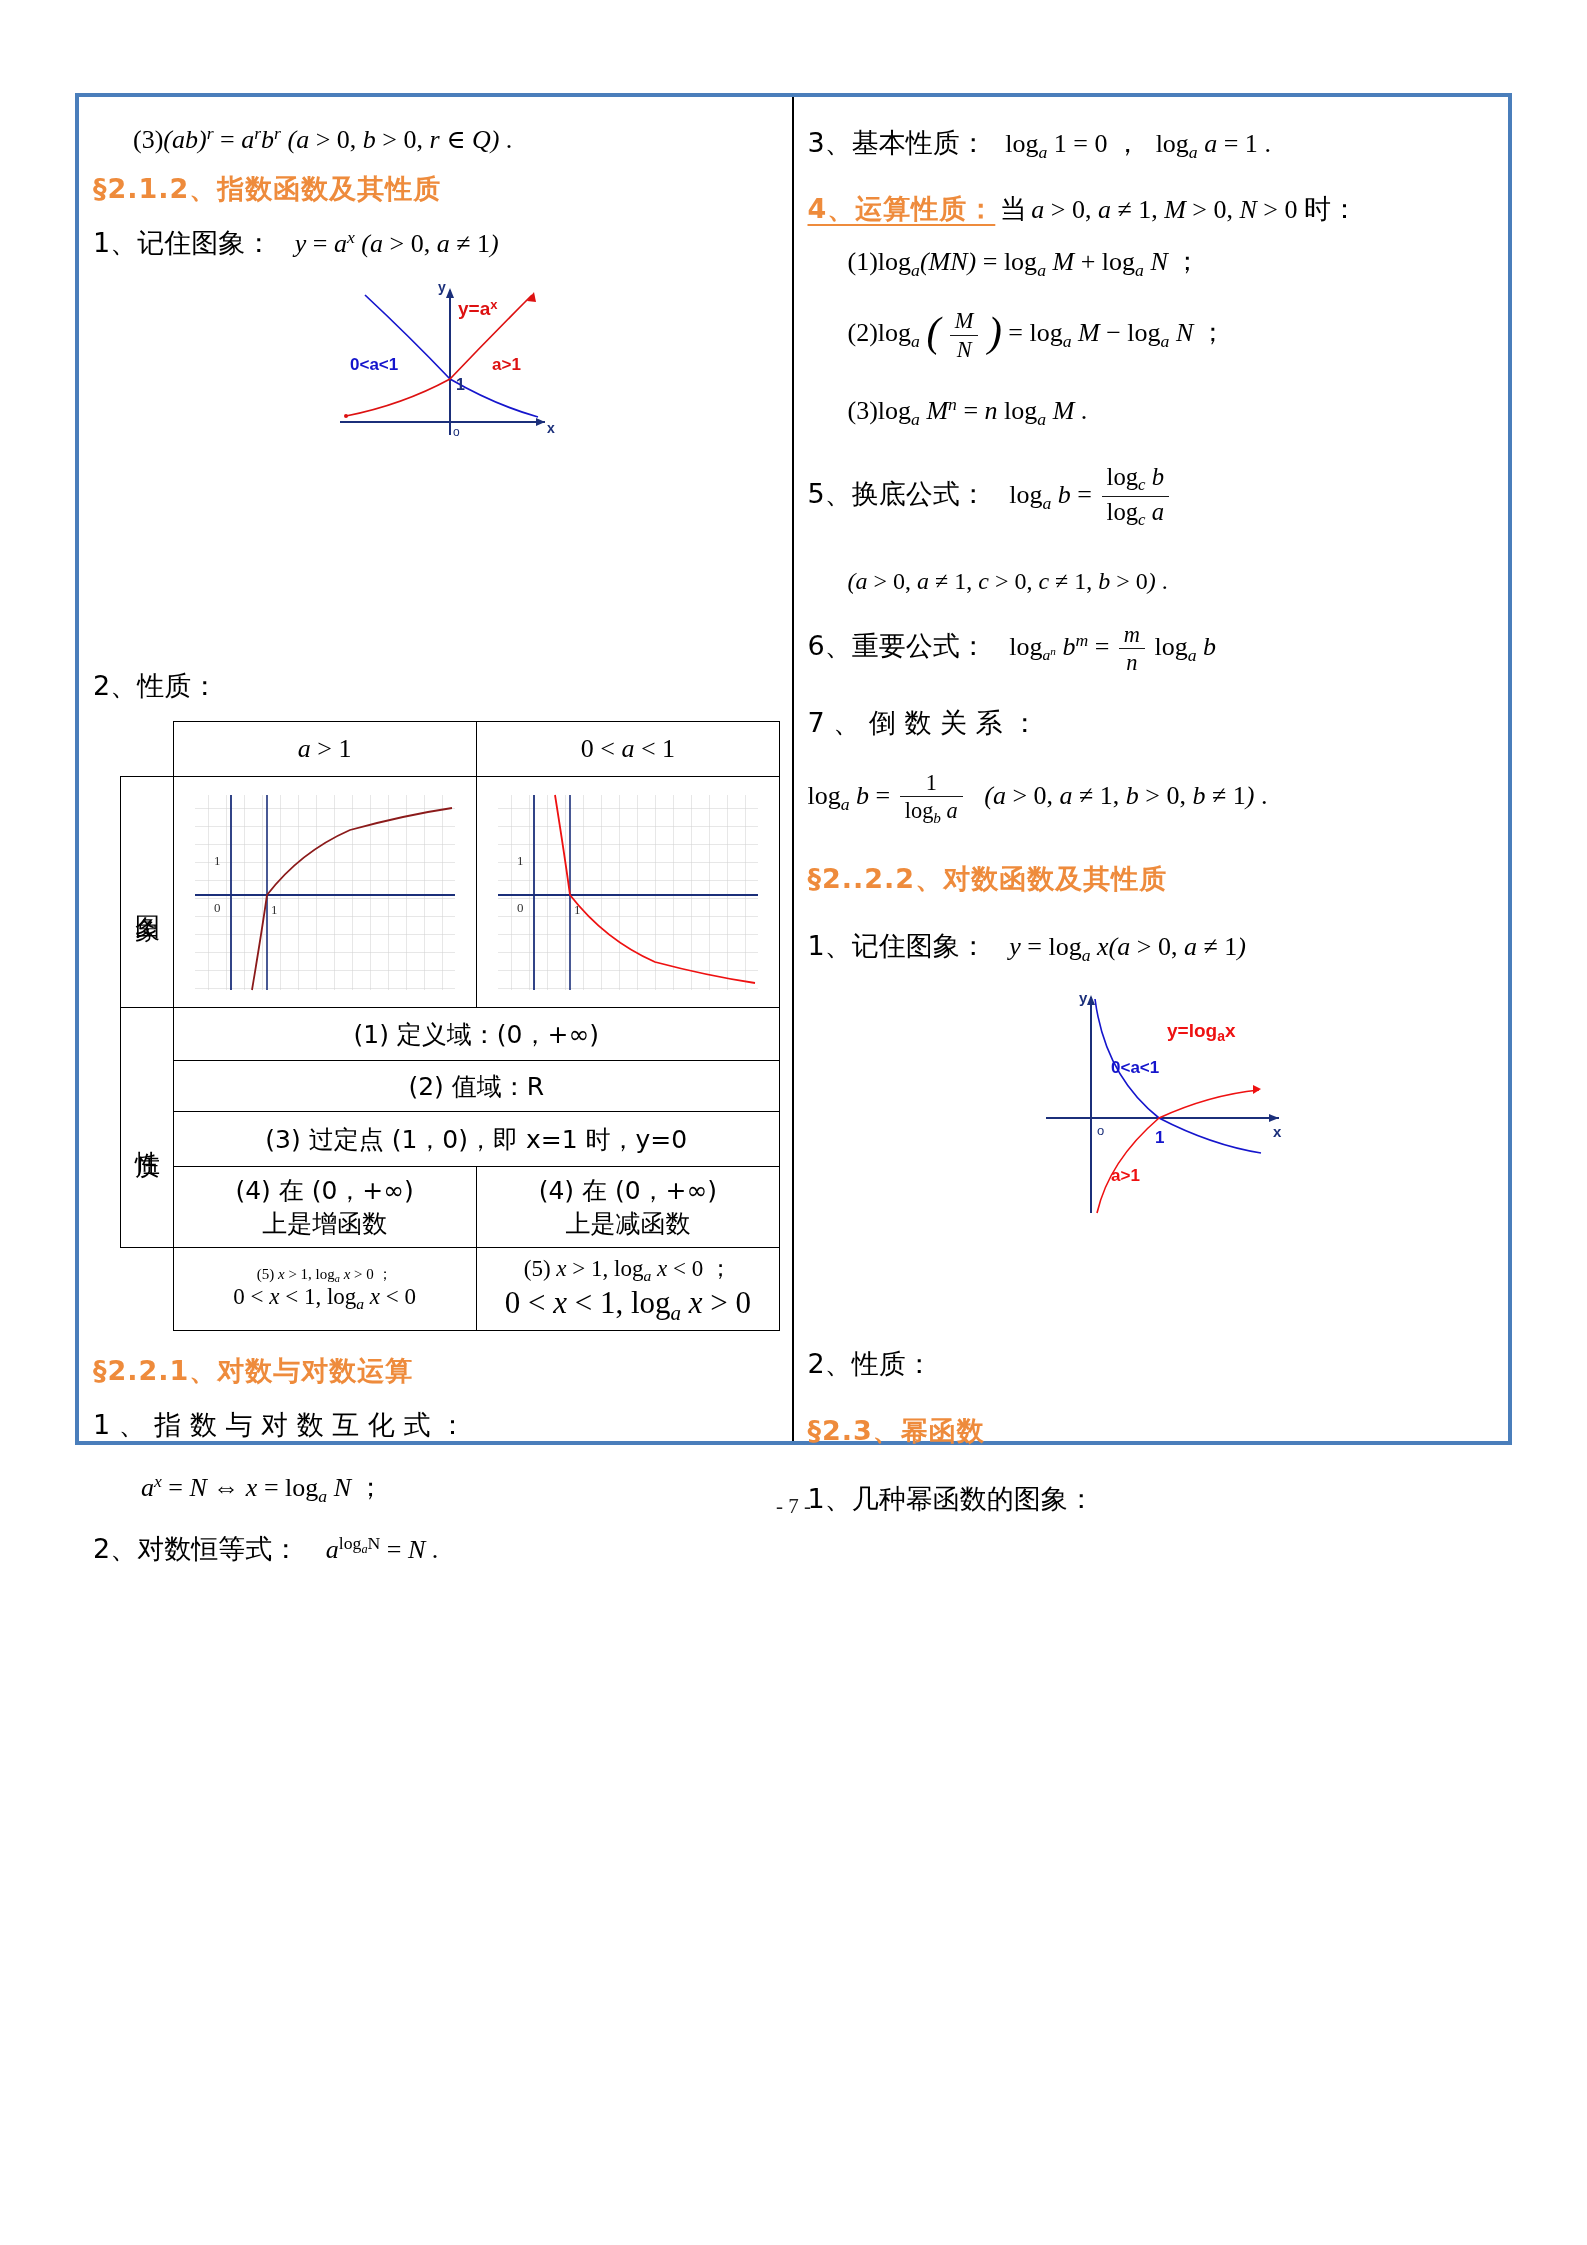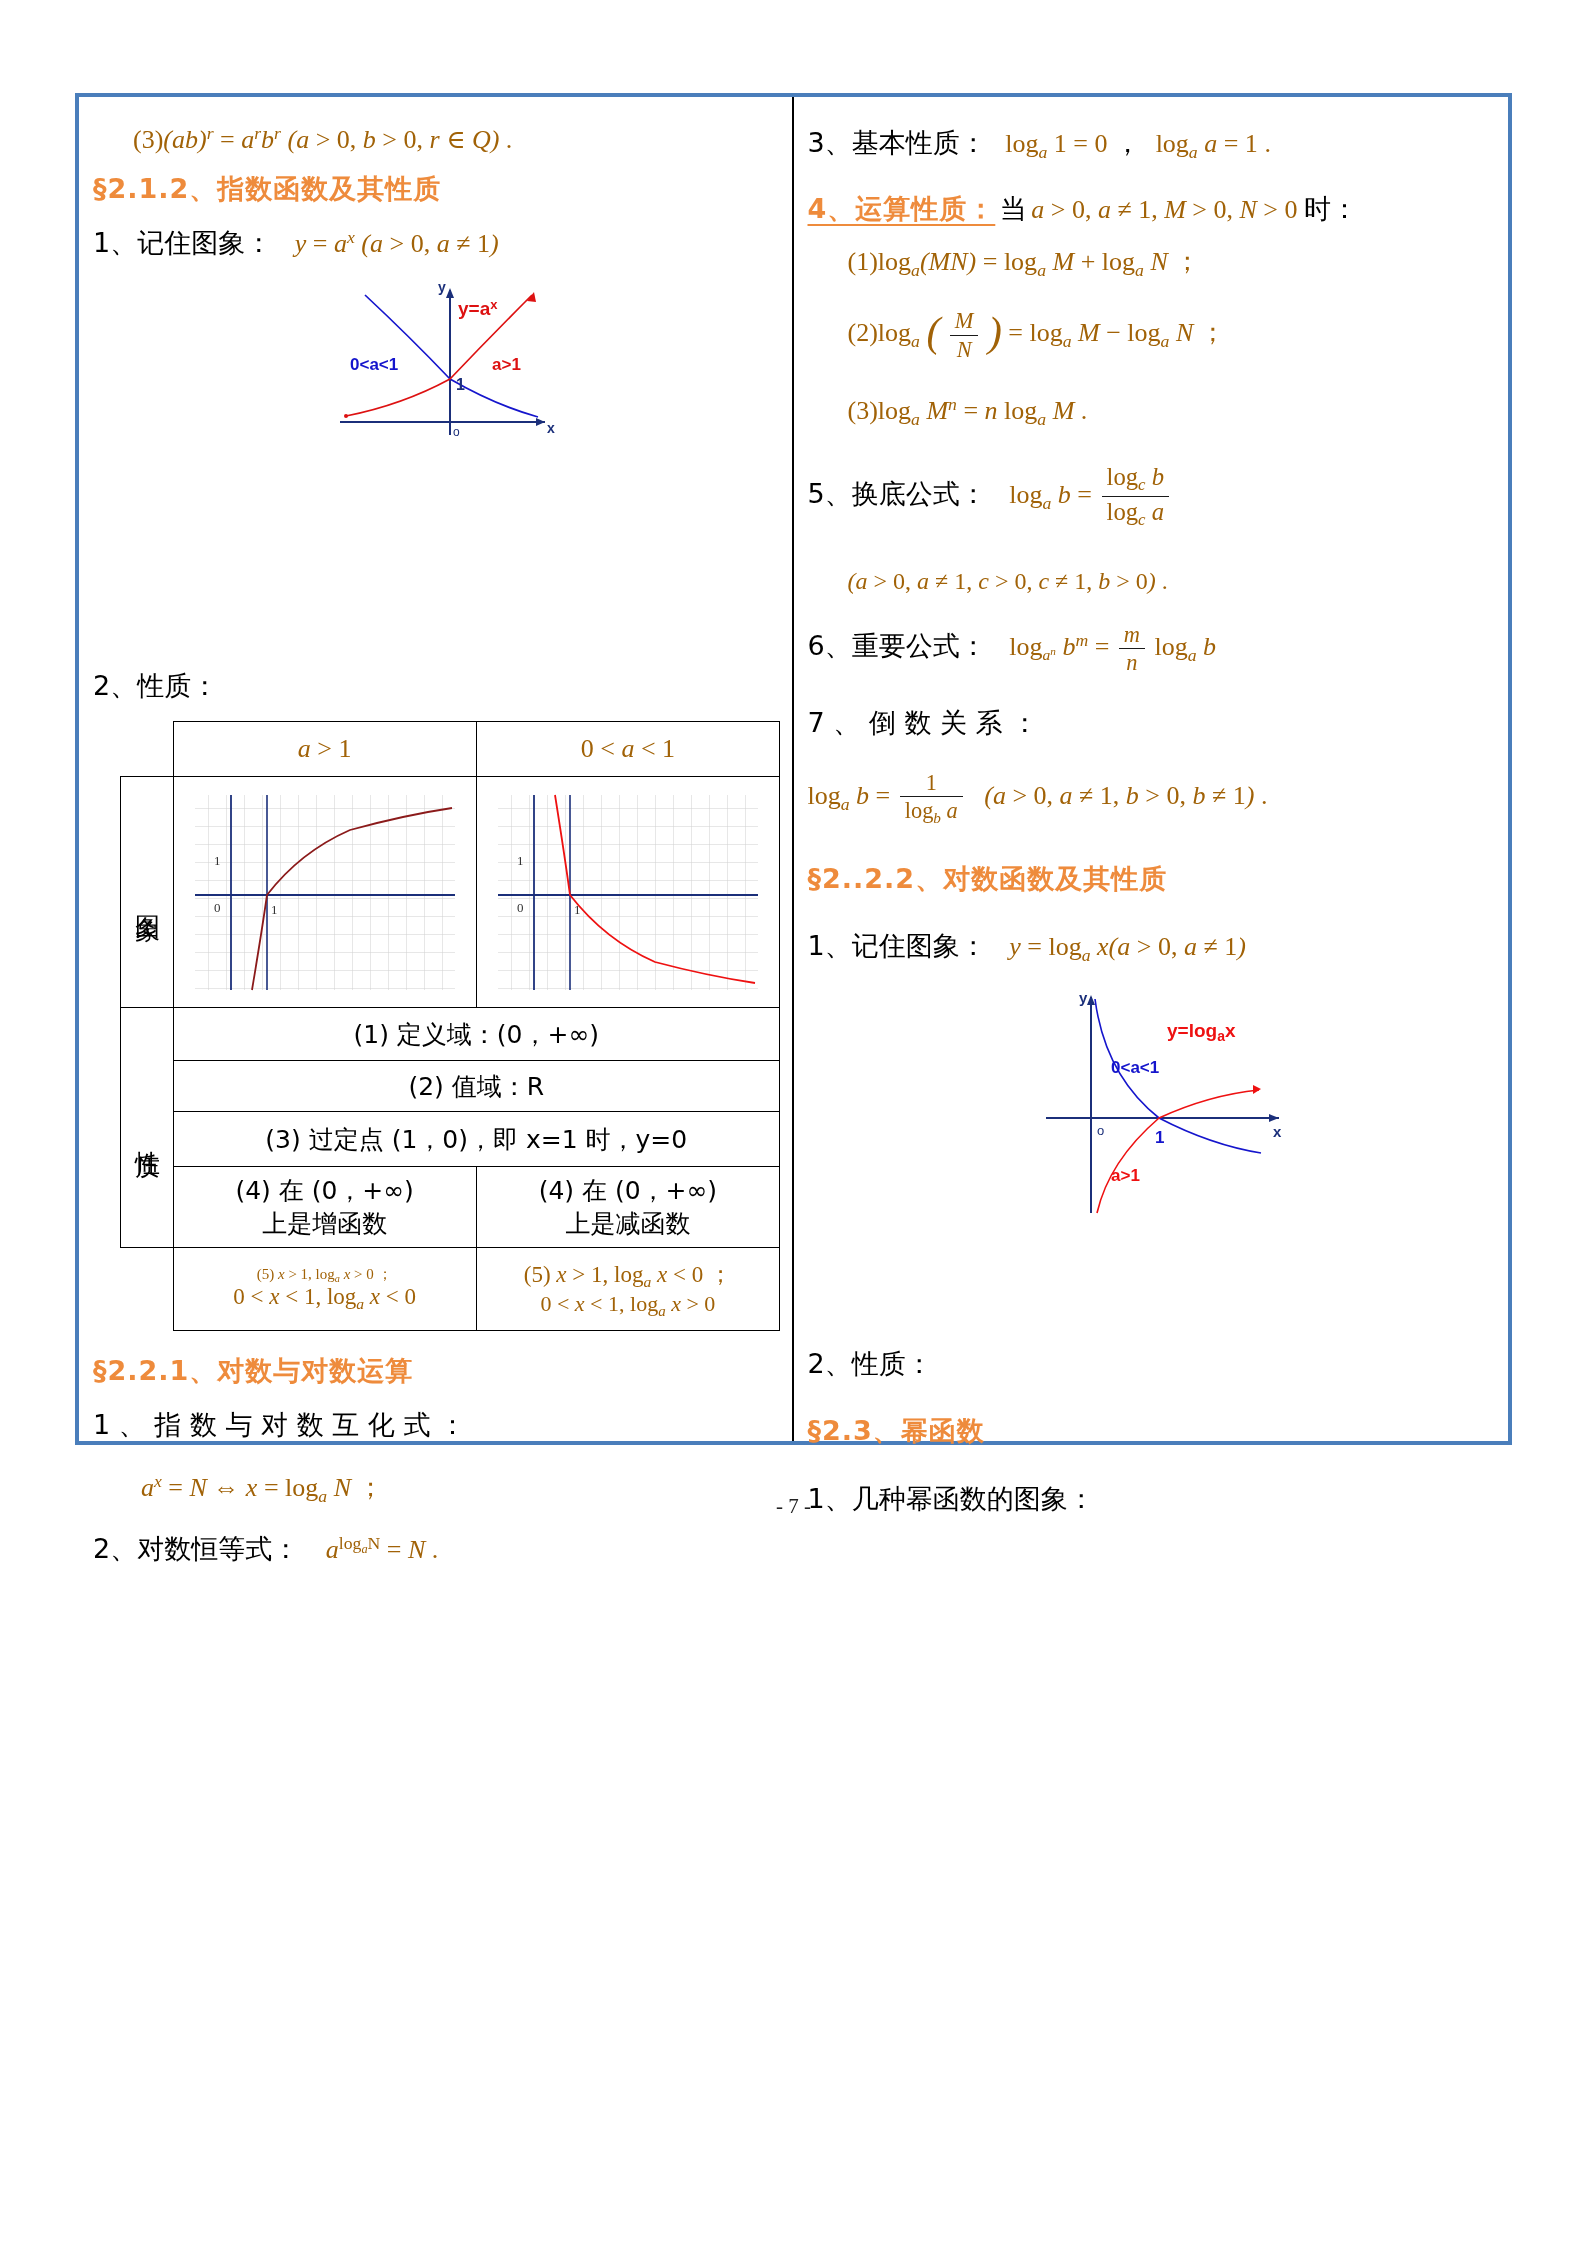--- a/index.html
+++ b/index.html
@@ -42,21 +42,21 @@
     color:#ee8b3c;
     font-weight:bold;
     font-size:27px;
     font-family:"DejaVu Sans","Liberation Sans",sans-serif;
     letter-spacing:1px;
   }
   .hdr.underline{ text-decoration:underline; text-underline-offset:6px; }
   .math{
     font-family:"Liberation Serif","DejaVu Serif",serif;
     font-style:italic;
-    color:#a16207;
+    color:#000000;
     font-size:26px;
   }
   .math .up{ font-style:normal; }
   .math .num{ font-style:normal; }
   .sub{ font-size:0.68em; vertical-align:-0.32em; font-style:italic; }
   .sup{ font-size:0.68em; vertical-align:0.52em; font-style:italic; }
   .supn{ font-size:0.68em; vertical-align:0.52em; font-style:normal; }
   .frac{
     display:inline-block; vertical-align:middle;
     text-align:center; font-size:0.86em;
@@ -237,21 +237,21 @@
           <div class="math" style="font-size:23px;">
             <span class="num">0</span><span class="up"> &lt; </span>x<span class="up"> &lt; </span><span class="num">1,</span>
             <span class="up">log</span><span class="sub">a</span> x<span class="up"> &lt; </span><span class="num">0</span>
           </div>
         </td>
         <td>
           <div class="math" style="font-size:23px;">
             <span class="num">(5)</span>&nbsp;x<span class="up"> &gt; </span><span class="num">1,</span>
             <span class="up">log</span><span class="sub">a</span> x<span class="up"> &lt; </span><span class="num">0</span><span class="up"> ；</span>
           </div>
-          <div class="math" style="font-size:22px;">
+          <div class="math" style="font-size:31px;">
             <span class="num">0</span><span class="up"> &lt; </span>x<span class="up"> &lt; </span><span class="num">1,</span>
             <span class="up">log</span><span class="sub">a</span> x<span class="up"> &gt; </span><span class="num">0</span>
           </div>
         </td>
       </tr>
     </tbody>
         </table>
 
     <div class="row hdr" style="margin-top:22px;">§2.2.1、对数与对数运算</div>
 

